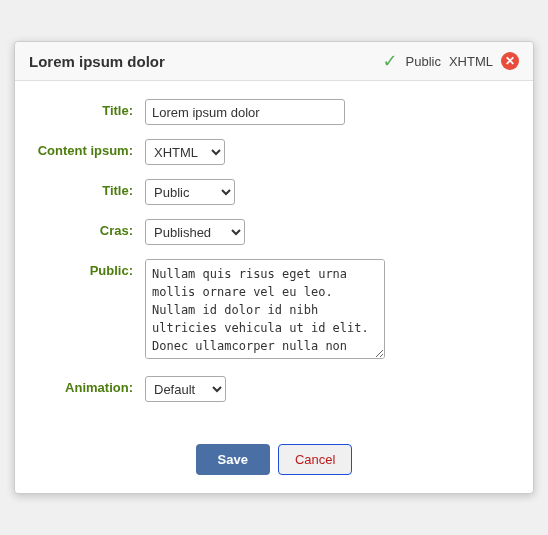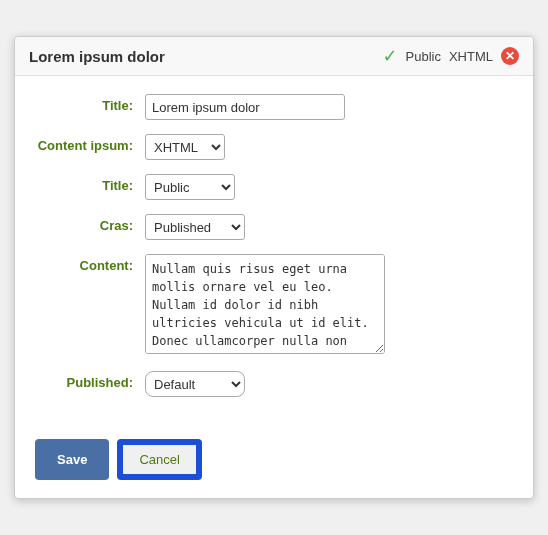--- a/index.html
+++ b/index.html
@@ -127,61 +127,61 @@
 
     .select-access {
       width: 90px;
     }
 
     .select-state {
       width: 100px;
     }
 
     .select-animation {
-      width: 100px;
-      border-radius: 8px;
+      width: 81px;
     }
 
     textarea {
       width: 240px;
       height: 100px;
       border: 1px solid #aaa;
       border-radius: 3px;
       padding: 5px 6px;
       font-size: 12px;
       color: #333;
       resize: both;
       line-height: 1.5;
     }
 
     .tab-id-input {
       width: 170px;
     }
 
     .dialog-footer {
       display: flex;
+      justify-content: center;
       gap: 8px;
       padding: 10px 20px 18px;
     }
 
     .btn-save {
       background: #4a6fa5;
       color: white;
       border: none;
       border-radius: 4px;
       padding: 7px 22px;
       font-size: 13px;
       font-weight: bold;
       cursor: pointer;
     }
 
     .btn-cancel {
       background: #f0f0f0;
-      color: #4d7c0f;
-      border: 6px solid #1d4ed8;
+      color: #b91c1c;
+      border: 1px solid #1d4ed8;
       border-radius: 4px;
       padding: 7px 16px;
       font-size: 13px;
       cursor: pointer;
     }
   </style>
 </head>
 <body>
 
 <div class="dialog">
@@ -233,29 +233,29 @@
       <div class="form-control">
         <select class="select-state">
           <option>Published</option>
           <option>Unpublished</option>
           <option>Draft</option>
         </select>
       </div>
     </div>
 
     <div class="form-row">
-      <label class="form-label">Content:</label>
+      <label class="form-label">Public:</label>
       <div class="form-control">
         <textarea style="">Nullam quis risus eget urna mollis ornare vel eu leo. Nullam id dolor id nibh ultricies vehicula ut id elit. Donec ullamcorper nulla non metus auctor fringilla. Cras mattis consectetur purus sit</textarea>
       </div>
     </div>
 
 
     <div class="form-row">
-      <label class="form-label">Published:</label>
+      <label class="form-label">Animation:</label>
       <div class="form-control">
         <select class="select-animation">
           <option>Default</option>
           <option>None</option>
           <option>Fade</option>
           <option>Slide</option>
         </select>
       </div>
     </div>
 

